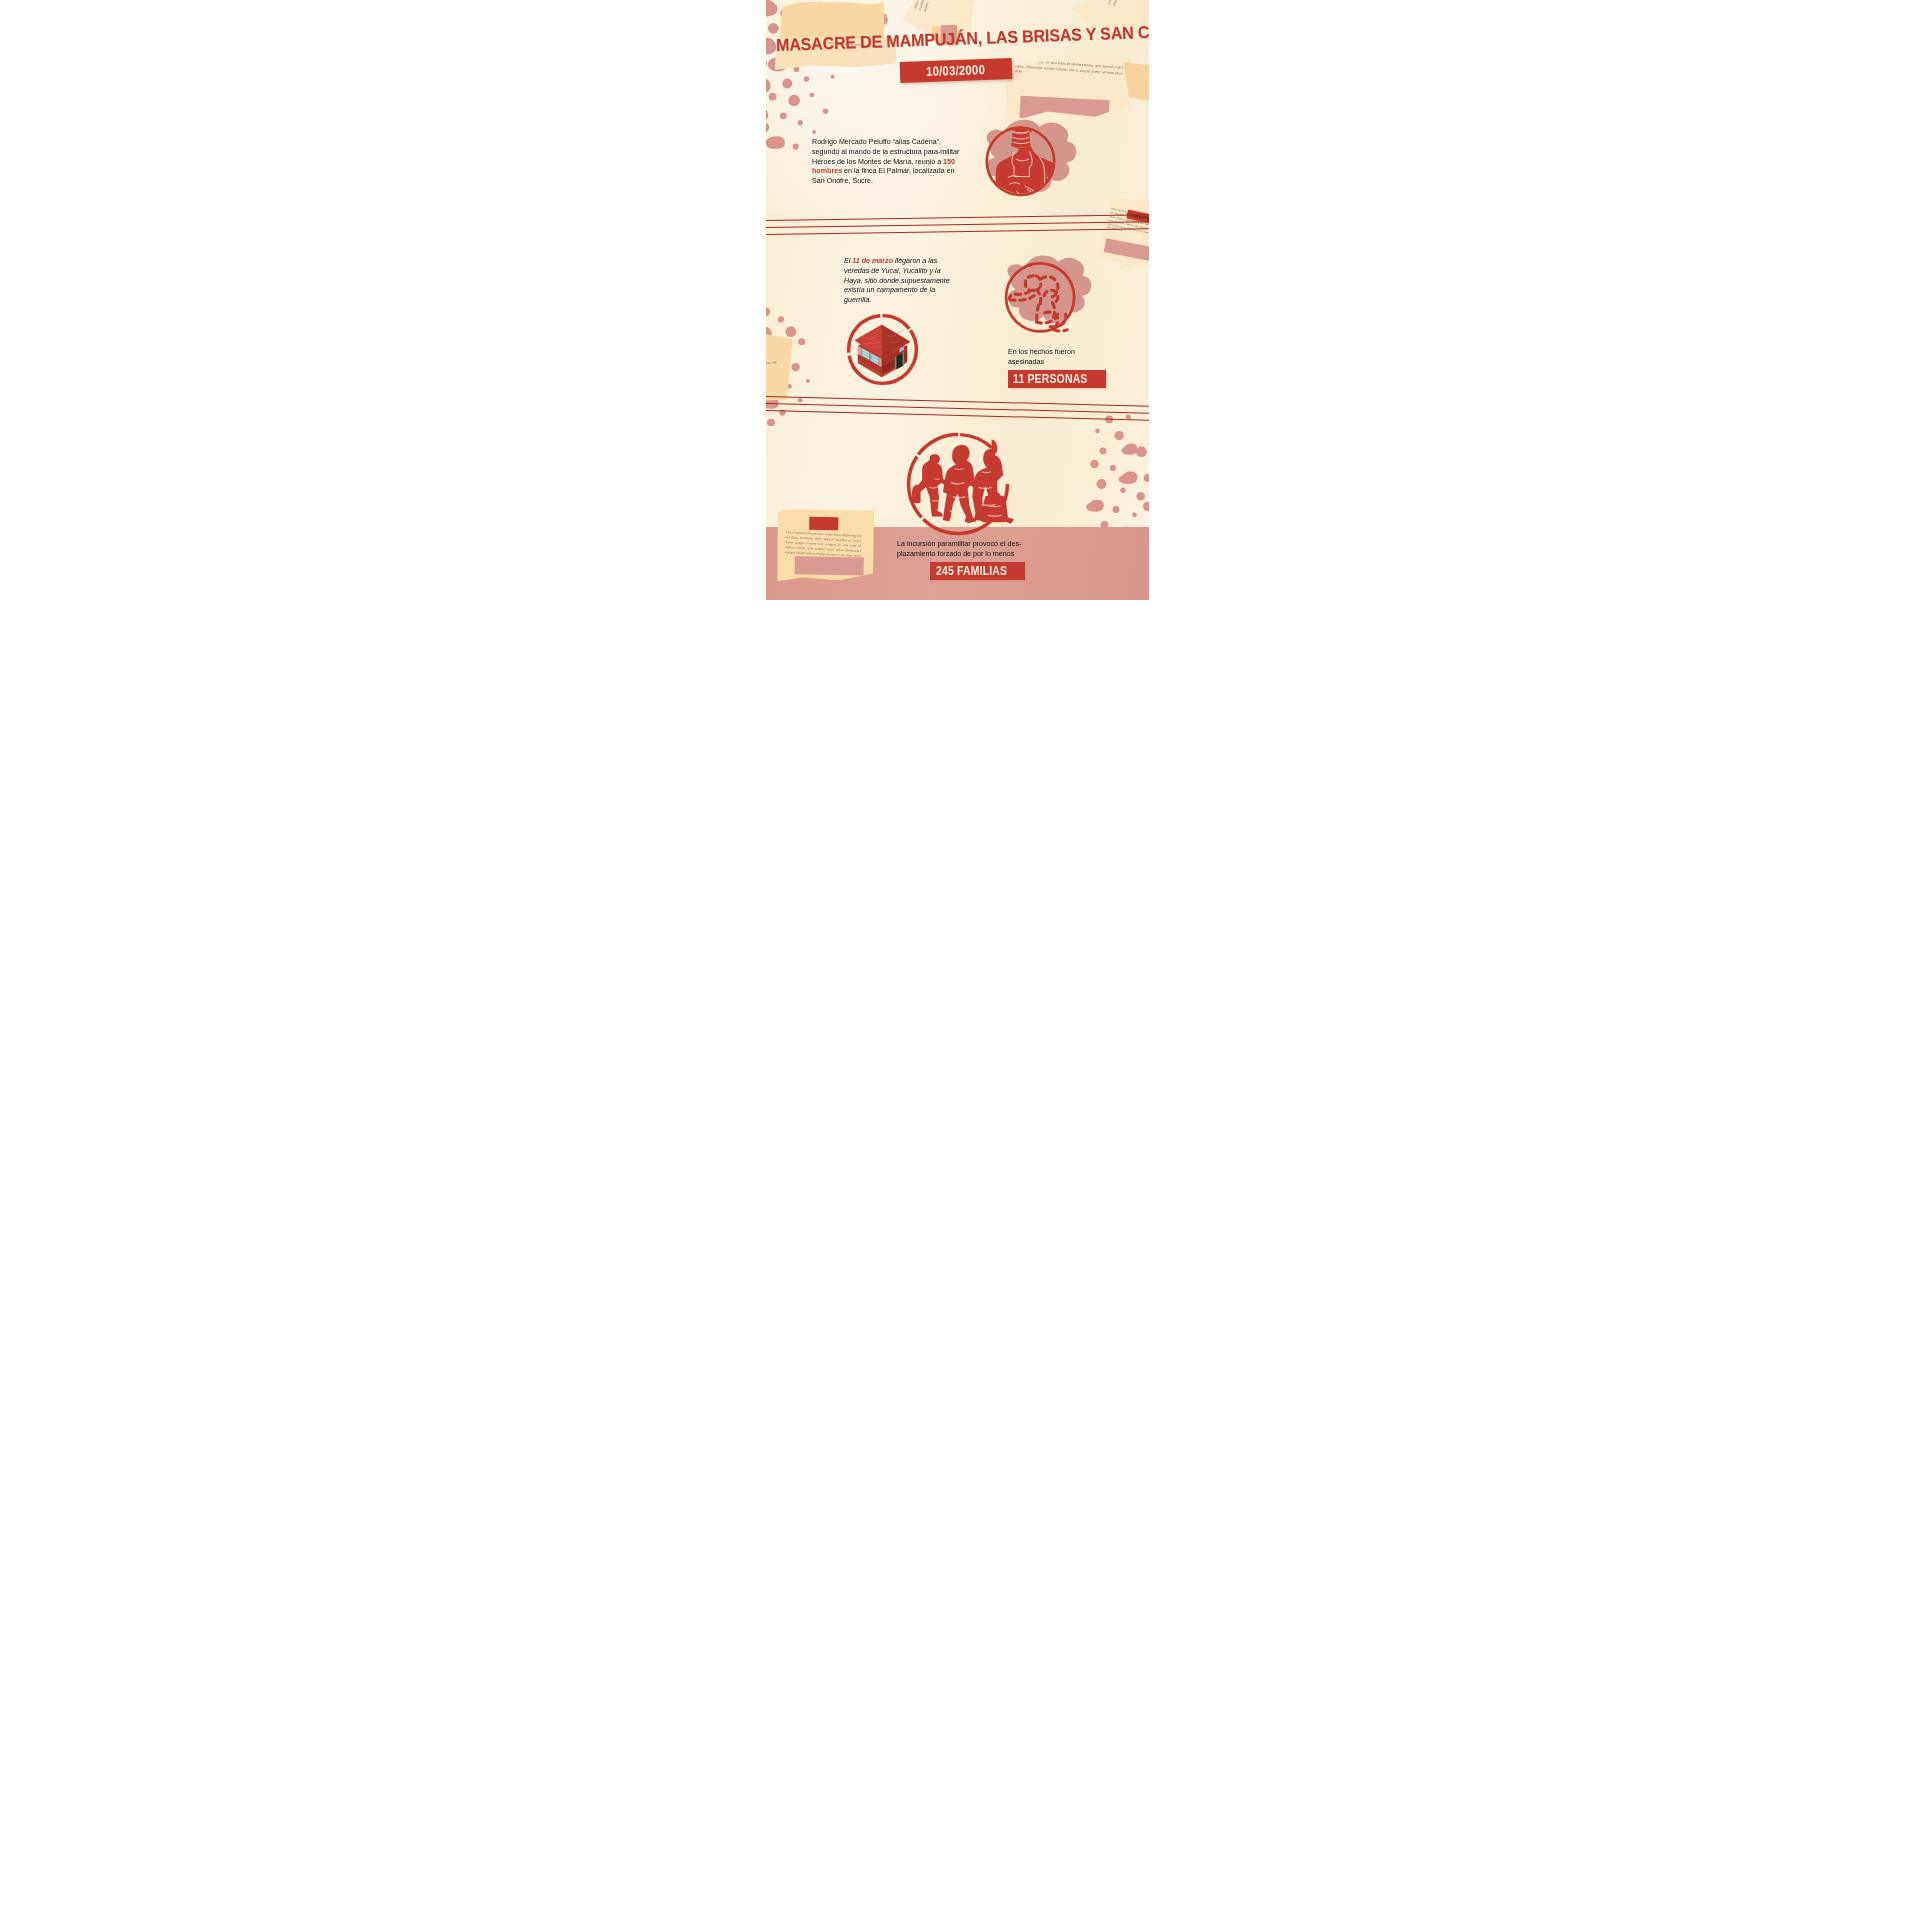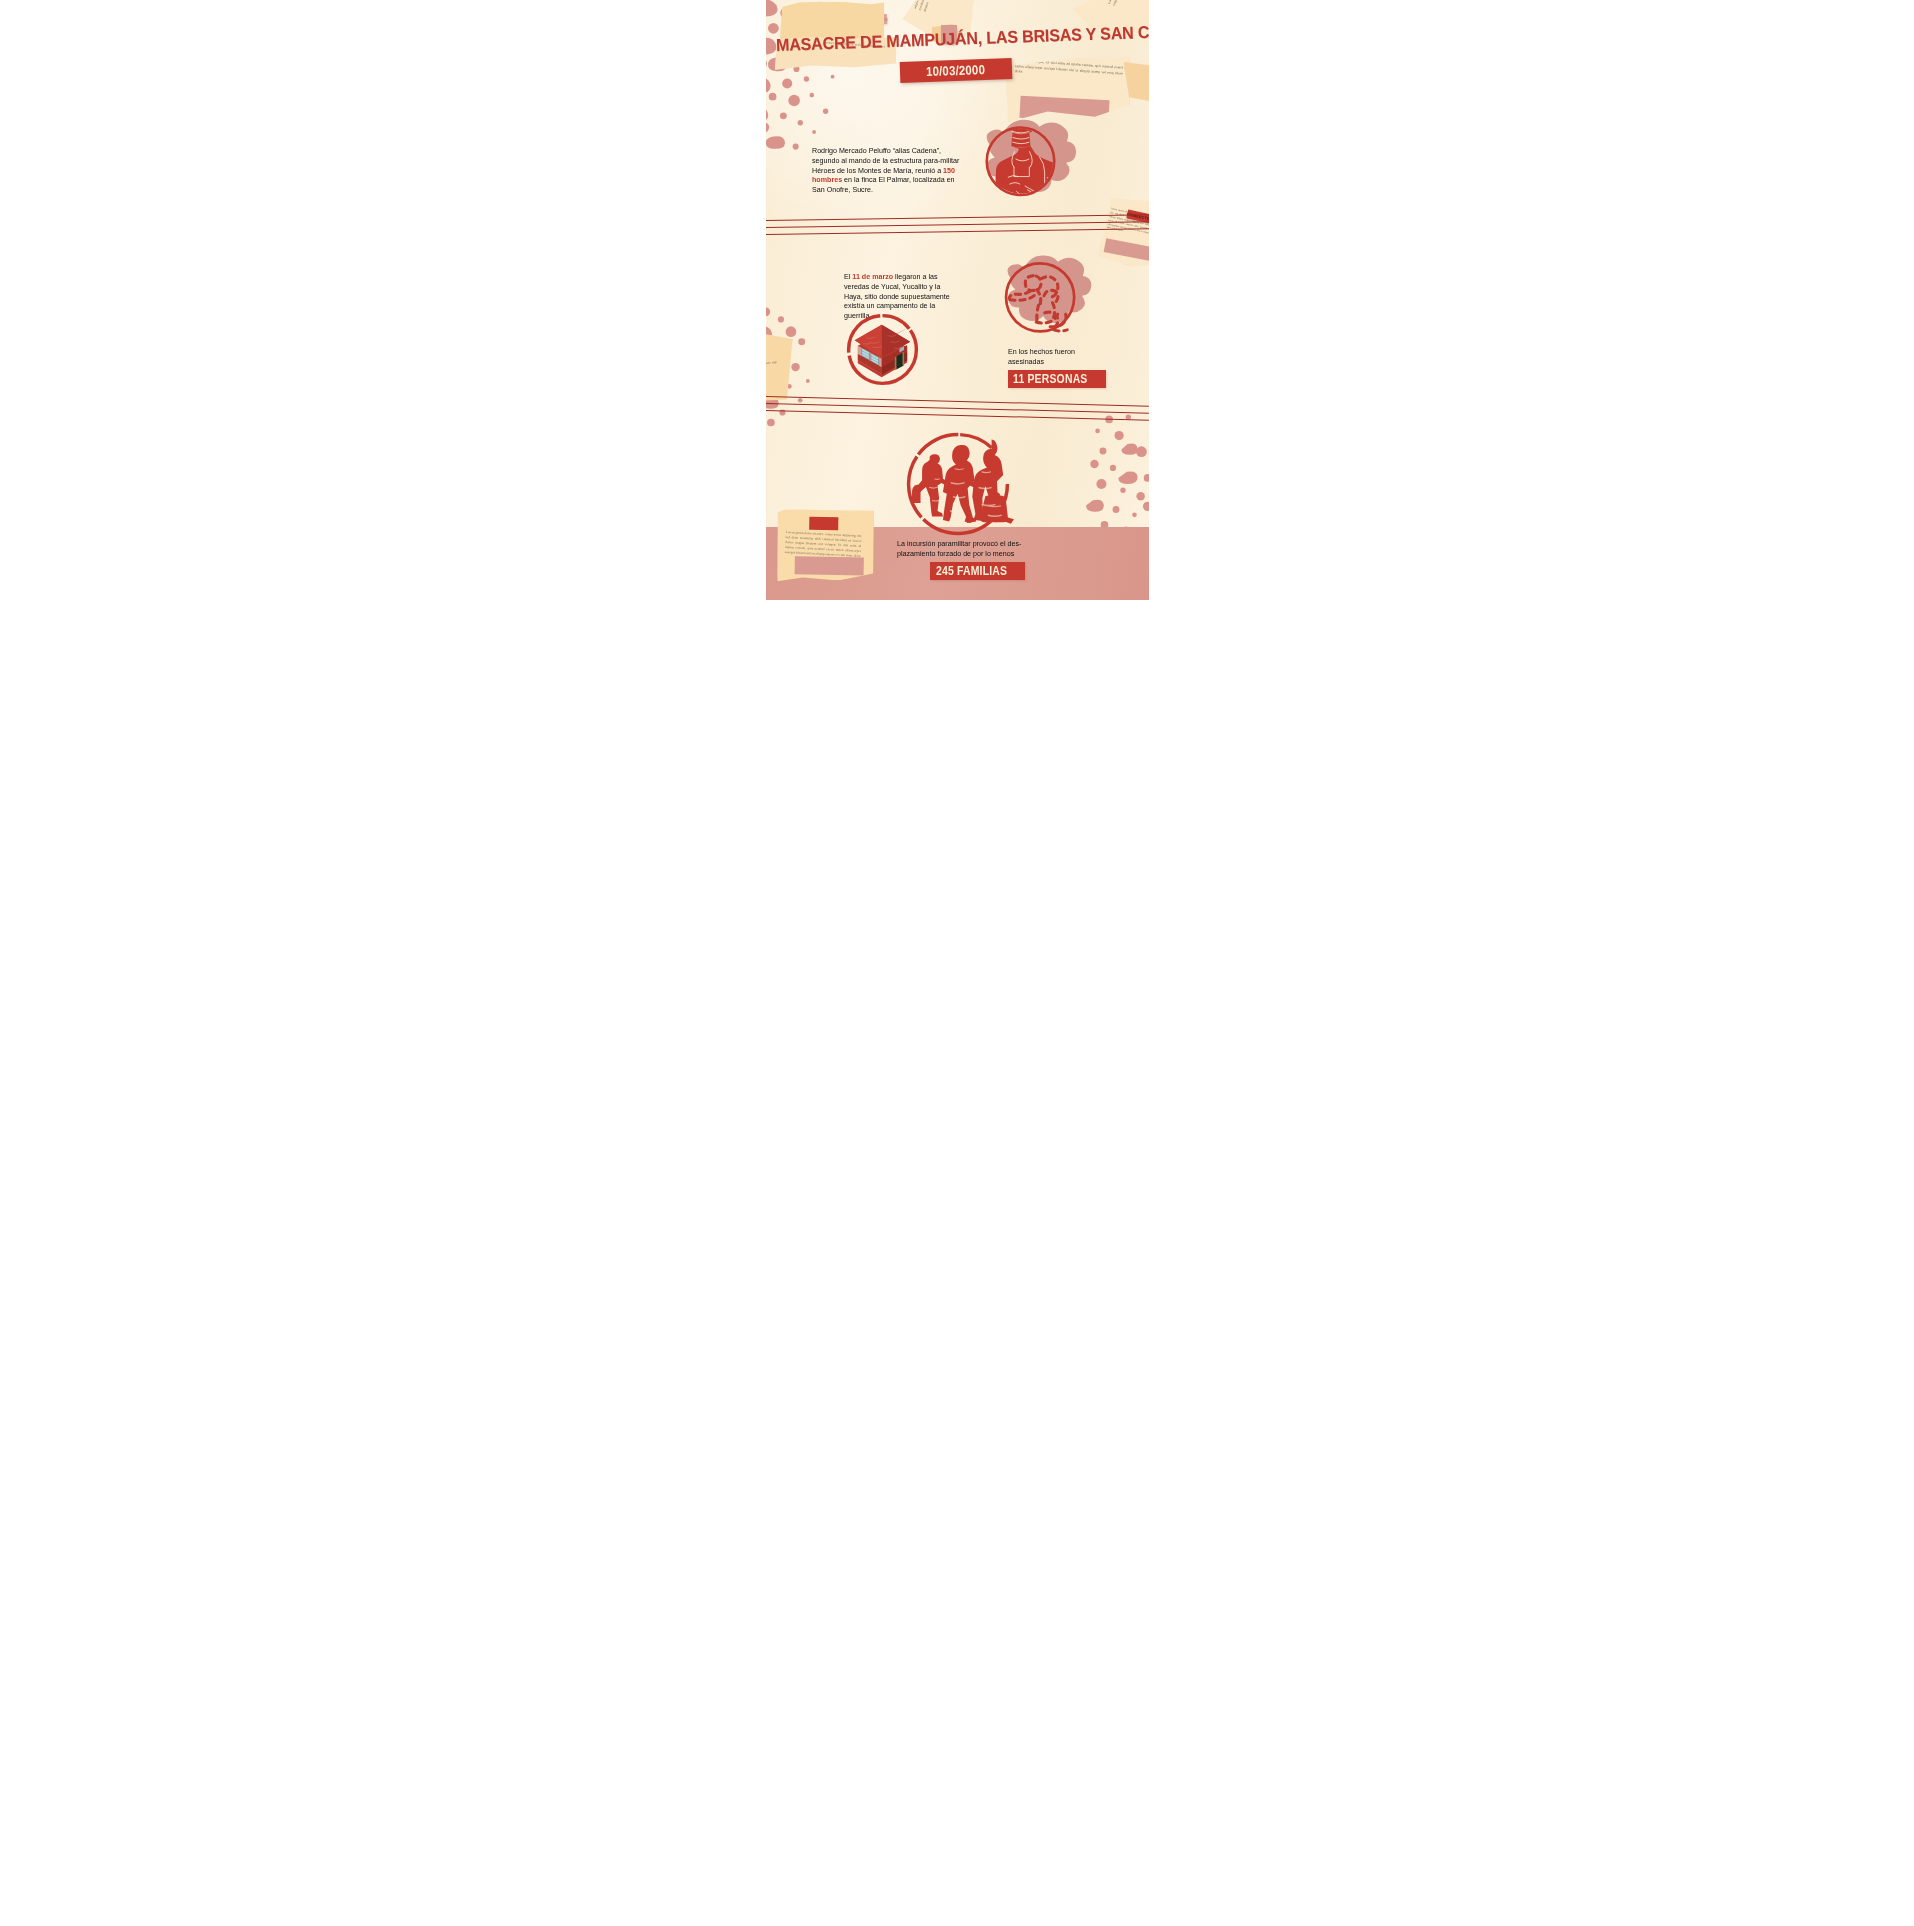--- a/index.html
+++ b/index.html
@@ -258,21 +258,21 @@
     <div class="pinkbar" style="left:14.6px;top:41px;width:89px;height:21.6px;transform:rotate(3deg);"></div>
   </div>
   <div class="scrap" style="left:358px;top:62px;width:31px;height:40px;background:#f6d29e;
               clip-path:polygon(0% 0%,100% 10%,100% 100%,18% 88%);"></div>
 
   <div class="title">MASACRE DE MAMPUJÁN, LAS BRISAS Y SAN CAYETANO</div>
   <div class="date-badge">
     <span>10/03/2000</span>
   </div>
 
-  <div class="block" style="left:46px;top:146px;width:162px;">
+  <div class="block" style="left:46px;top:137px;width:162px;">
     <div class="para">
       <span>Rodrigo Mercado Peluffo “alias Cadena”, segundo al mando de la estructura para-militar Héroes de los Montes de María, reunió a </span><b>150 hombres</b><span> en la finca El Palmar, localizada en San Onofre, Sucre.</span>
     </div>
   </div>
 
   <div class="illus" style="left:205px;top:116px;">
     <svg width="99" height="92" viewBox="0 0 258 240">
       <path class="blob" d="M48 74 q-18 -26 8 -36 q20 -8 28 8 q16 -34 50 -36 q30 -2 44 18 q34 -22 62 0 q20 14 10 38 q26 4 24 30 q-2 24 -26 26 q18 20 0 38 q-16 16 -38 6 q-2 30 -34 32 q-26 2 -36 -18 q-20 22 -48 12 q-24 -8 -20 -34 q-26 2 -30 -22 q-4 -22 20 -28 q-18 -16 -14 -34z"></path>
       <circle cx="129" cy="118" r="88" fill="none" stroke="#c5392f" stroke-width="7"></circle>
       <g clip-path="url(#solclip)">
@@ -316,21 +316,21 @@
     <div class="ln" style="top:17.7px;transform:rotate(-0.85deg);"></div>
   </div>
 
   <div class="scrap light" style="left:336px;top:198px;width:73px;height:69px;transform:rotate(8deg);
               clip-path:polygon(6% 6%,100% 0%,100% 88%,46% 100%,0% 92%);">
     <div class="lorem" style="left:5.4px;top:15.4px;width:54px;font-size:2.5px;transform:rotate(4deg);">Lorem ipsum dolor sit amet, consectetuer adipiscing elit, sed diam nonummy nibh euismod tincidunt ut laoreet dolore magna aliquam erat volutpat. Ut wisi enim ad minim veniam, quis nostrud exerci tation ullamcorper suscipit lobortis nisl ut aliquip autem vel eum iriure dolor .</div>
     <div class="pinkbar" style="left:5.4px;top:46px;width:51px;height:14px;transform:rotate(3deg);"></div>
   </div>
   <div class="tag" style="left:361px;top:213px;width:34px;height:9.2px;font-size:3.9px;transform:rotate(12deg);z-index:4;">CONSECTETUER</div>
 
-  <div class="block" style="left:78px;top:272px;width:116px;">
+  <div class="block" style="left:78px;top:256px;width:116px;font-style:italic;">
     <div class="para">
       <span>El </span><b>11 de marzo</b><span> llegaron a las veredas de Yucal, Yucalito y la Haya, sitio donde supuestamente existía un campamento de la guerrilla.</span>
     </div>
   </div>
 
   <div class="illus" style="left:230px;top:254px;">
     <svg width="89" height="89" viewBox="0 0 230 230">
       <path class="blob" d="M36 60 q-16 -24 8 -32 q20 -6 28 10 q14 -32 46 -34 q28 -2 42 16 q30 -20 56 0 q18 14 8 36 q24 4 22 28 q-2 22 -24 24 q16 20 0 34 q-16 14 -34 6 q-2 28 -32 30 q-24 2 -34 -18 q-18 20 -44 10 q-22 -8 -18 -32 q-24 2 -28 -20 q-4 -20 18 -26 q-16 -14 -12 -32z"></path>
       <circle cx="114" cy="112" r="88" fill="none" stroke="#c5392f" stroke-width="7"></circle>
       <g stroke="#c23a30" stroke-width="8" stroke-linecap="round" fill="none" stroke-dasharray="13 13">

